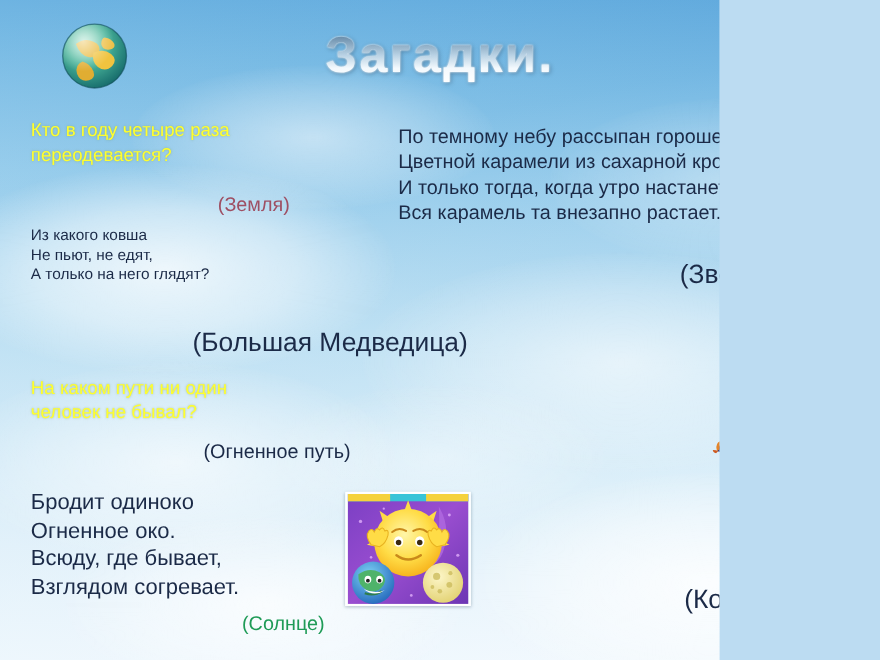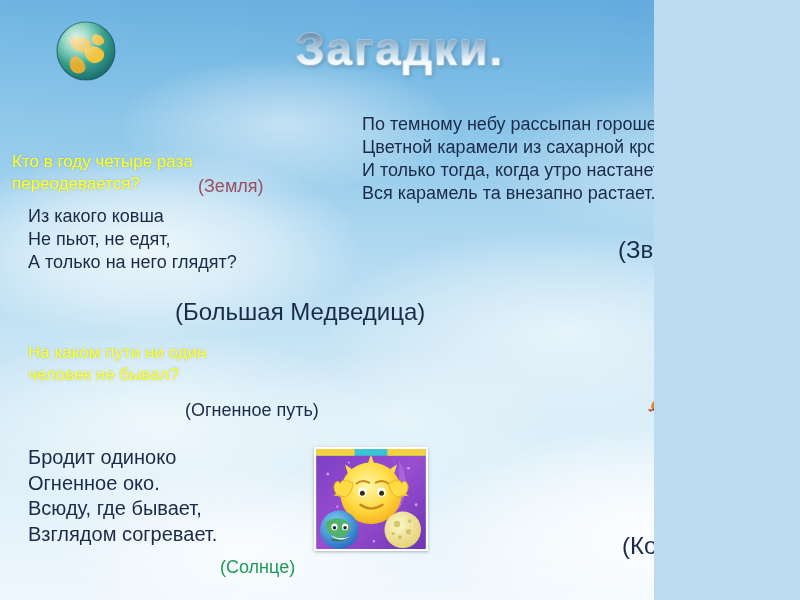--- a/index.html
+++ b/index.html
@@ -71,23 +71,23 @@
   .riddle   { position:absolute; line-height:1.28; white-space:pre-line; }
   .answer   { position:absolute; white-space:nowrap; }
 
   .navy   { color:#1b2a47; }
   .yellow { color:#ffff2e; text-shadow:0 0 2px rgba(120,150,60,.55); }
   .rose   { color:#9e4f63; }
   .red    { color:#b33a4e; }
   .green  { color:#1f9b57; }
 
   
-  #r1 { left:12px; top:108px; font-size:17px; width:300px;margin-top:43px; }
+  #r1 { left:28px; top:108px; font-size:17px; width:300px; }
   #a1 { left:198px; top:176px; font-size:18px; }
-  #r2 { left:28px; top:205px; font-size:18px; width:330px; }
+  #r2 { left:28px; top:205px; font-size:14px; width:330px; }
   #a2 { left:175px; top:298px; font-size:24px; }
   #r3 { left:28px; top:342px; font-size:17px; width:300px; }
   #a3 { left:185px; top:400px; font-size:18px; }
   #r4 { left:28px; top:445px; font-size:20px; width:290px; }
   #a4 { left:180px; top:557px; font-size:18px;margin-left:40px; }
 
   
   #r5 { left:362px; top:113px; font-size:18px; width:430px; }
   #a5 { left:618px; top:236px; font-size:24px; }
   #r6 { left:462px; top:271px; font-size:18px; width:250px; }

